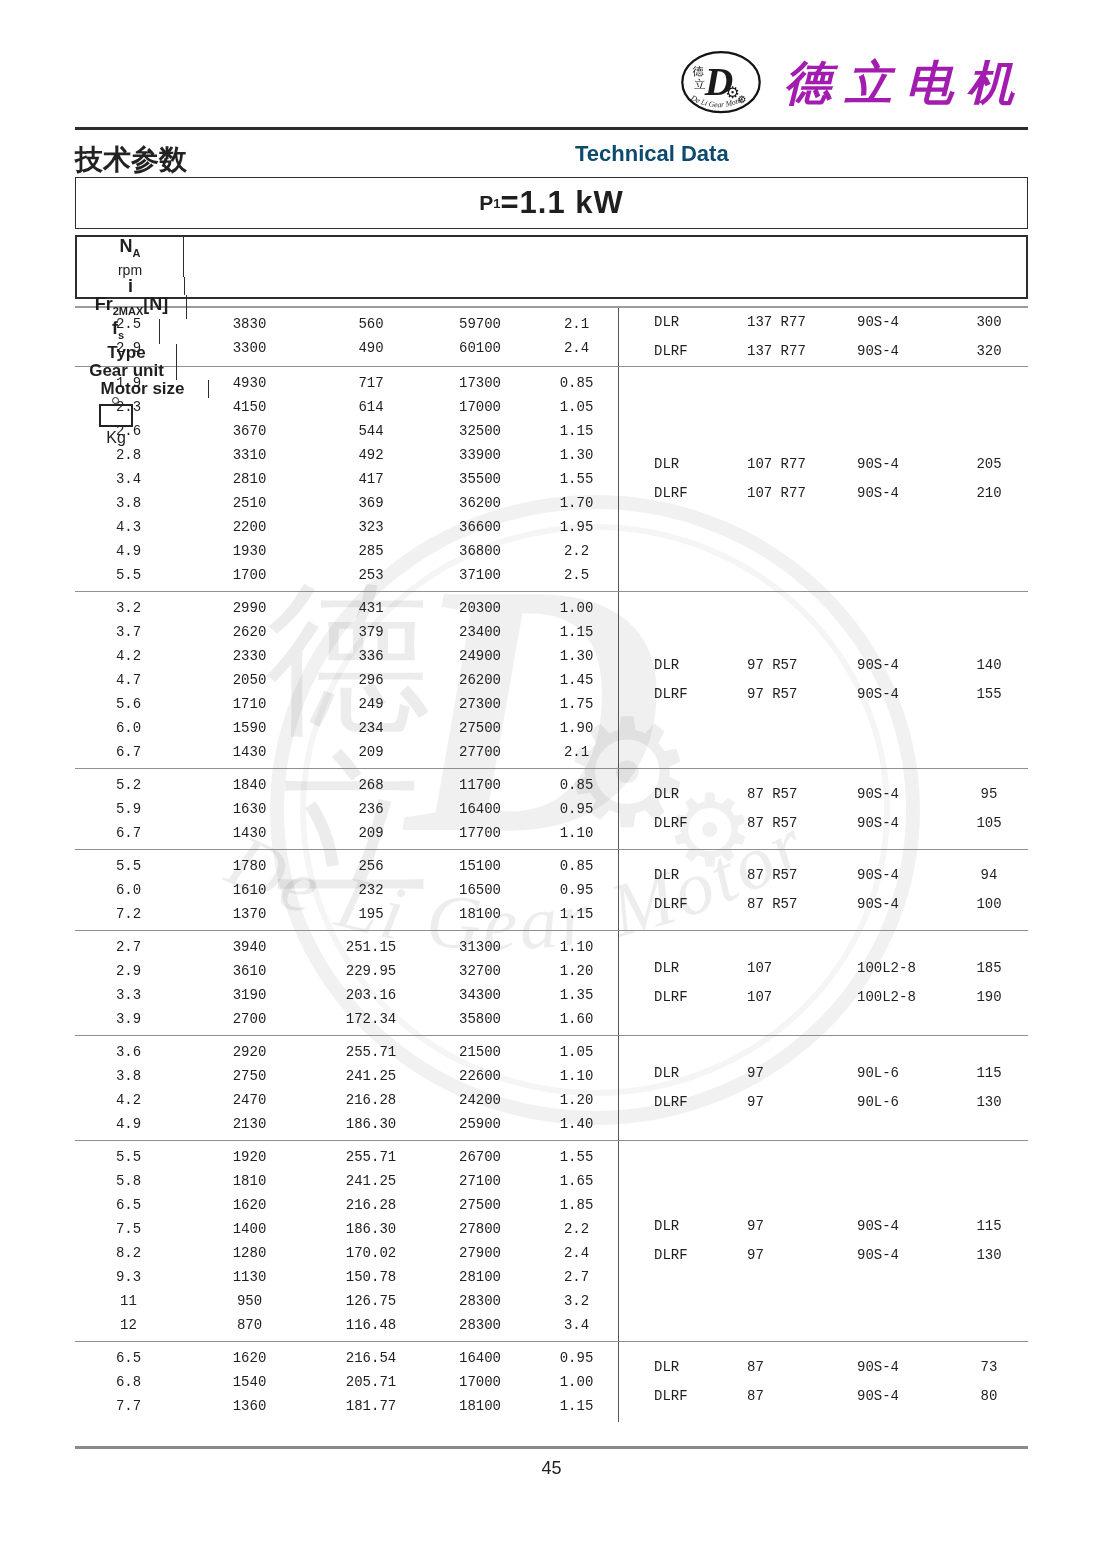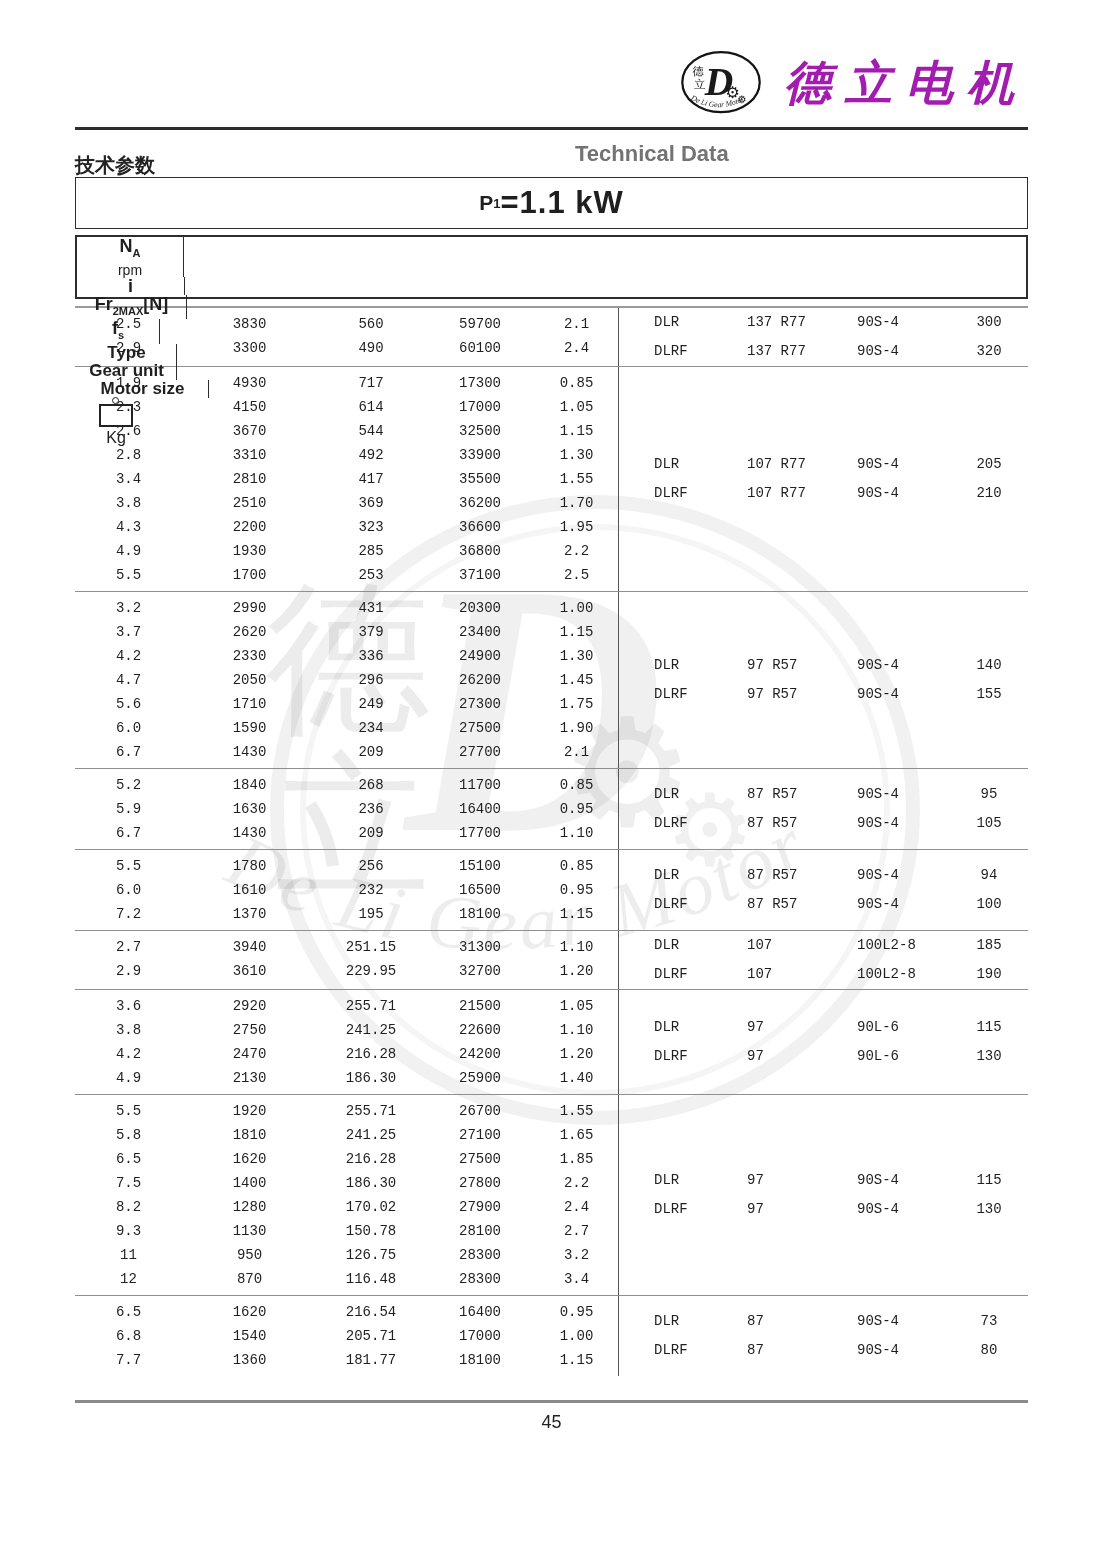--- a/index.html
+++ b/index.html
@@ -20,22 +20,22 @@
   .brand-cn{
     font-family:"Liberation Serif", serif;
     font-weight:bold;font-style:italic;
     font-size:47px;letter-spacing:14px;line-height:1;
     color:#a21caf;white-space:nowrap;
   }
   .top-rule{height:3px;background:#2d2d2d;margin-top:7px;}
 
   
   .titles{position:relative;height:47px;}
-  .title-cn{position:absolute;left:0;top:22px;font-size:20px;font-weight:bold;color:#222;}
-  .title-en{position:absolute;left:500px;top:11px;font-size:22px;font-weight:bold;color:#737373;}
+  .title-cn{position:absolute;left:0;top:11px;font-size:28px;font-weight:bold;color:#222;}
+  .title-en{position:absolute;left:500px;top:11px;font-size:22px;font-weight:bold;color:#0c4a6e;}
 
   
   .power-box{
     border:1.5px solid #2d2d2d;height:50px;
     display:flex;align-items:center;justify-content:center;
     margin-bottom:6px;
   }
   .p-small{font-size:21px;font-weight:bold;}
   .p-sub{font-size:13px;font-weight:bold;vertical-align:sub;}
   .p-big{font-size:31px;font-weight:bold;letter-spacing:1px;}
@@ -443,20 +443,34 @@
               <div class="c c3">31300</div>
               <div class="c c4">1.10</div>
             </div>
             <div class="data-row">
               <div class="c c0">2.9</div>
               <div class="c c1">3610</div>
               <div class="c c2">229.95</div>
               <div class="c c3">32700</div>
               <div class="c c4">1.20</div>
             </div>
+            <div class="data-row">
+              <div class="c c0">3.3</div>
+              <div class="c c1">3190</div>
+              <div class="c c2">203.16</div>
+              <div class="c c3">34300</div>
+              <div class="c c4">1.35</div>
+            </div>
+            <div class="data-row">
+              <div class="c c0">3.9</div>
+              <div class="c c1">2700</div>
+              <div class="c c2">172.34</div>
+              <div class="c c3">35800</div>
+              <div class="c c4">1.60</div>
+            </div>
           </div>
           <div class="group-right">
             <div class="variant-rows">
               <div class="variant-row">
                 <div class="v v-type">DLR</div>
                 <div class="v v-gear">107</div>
                 <div class="v v-motor">100L2-8</div>
                 <div class="v v-kg">185</div>
               </div>
               <div class="variant-row">

